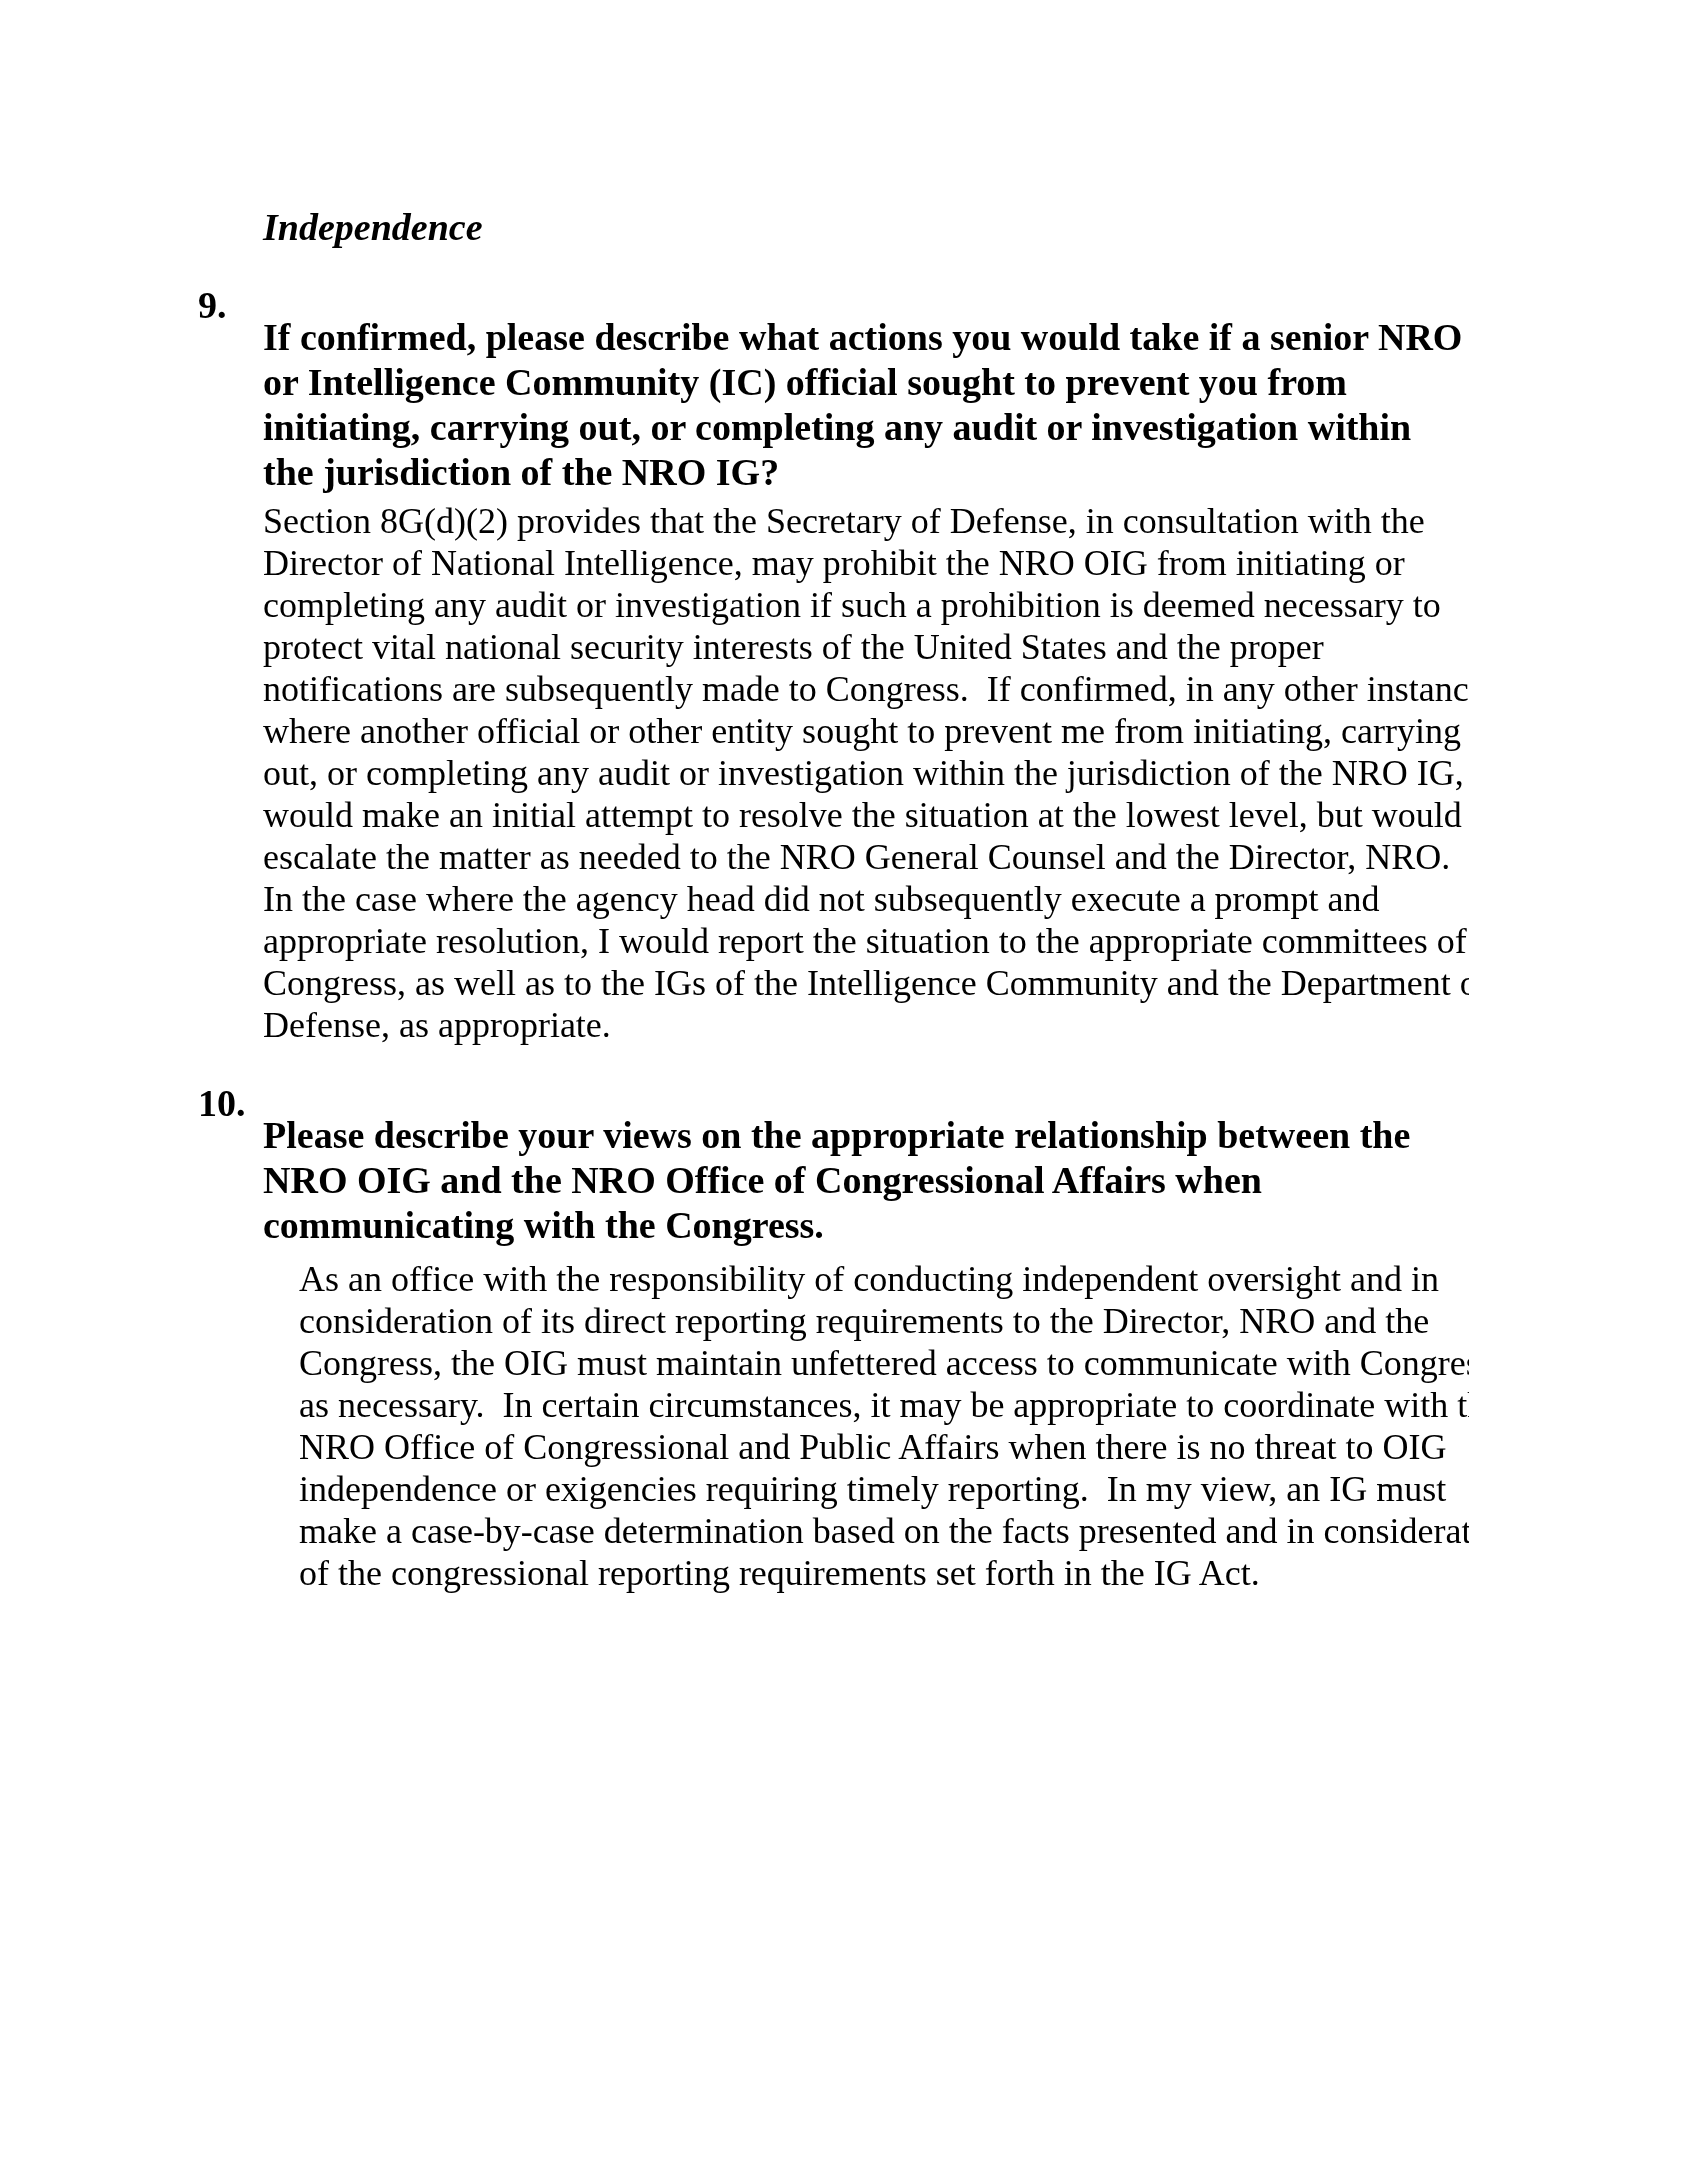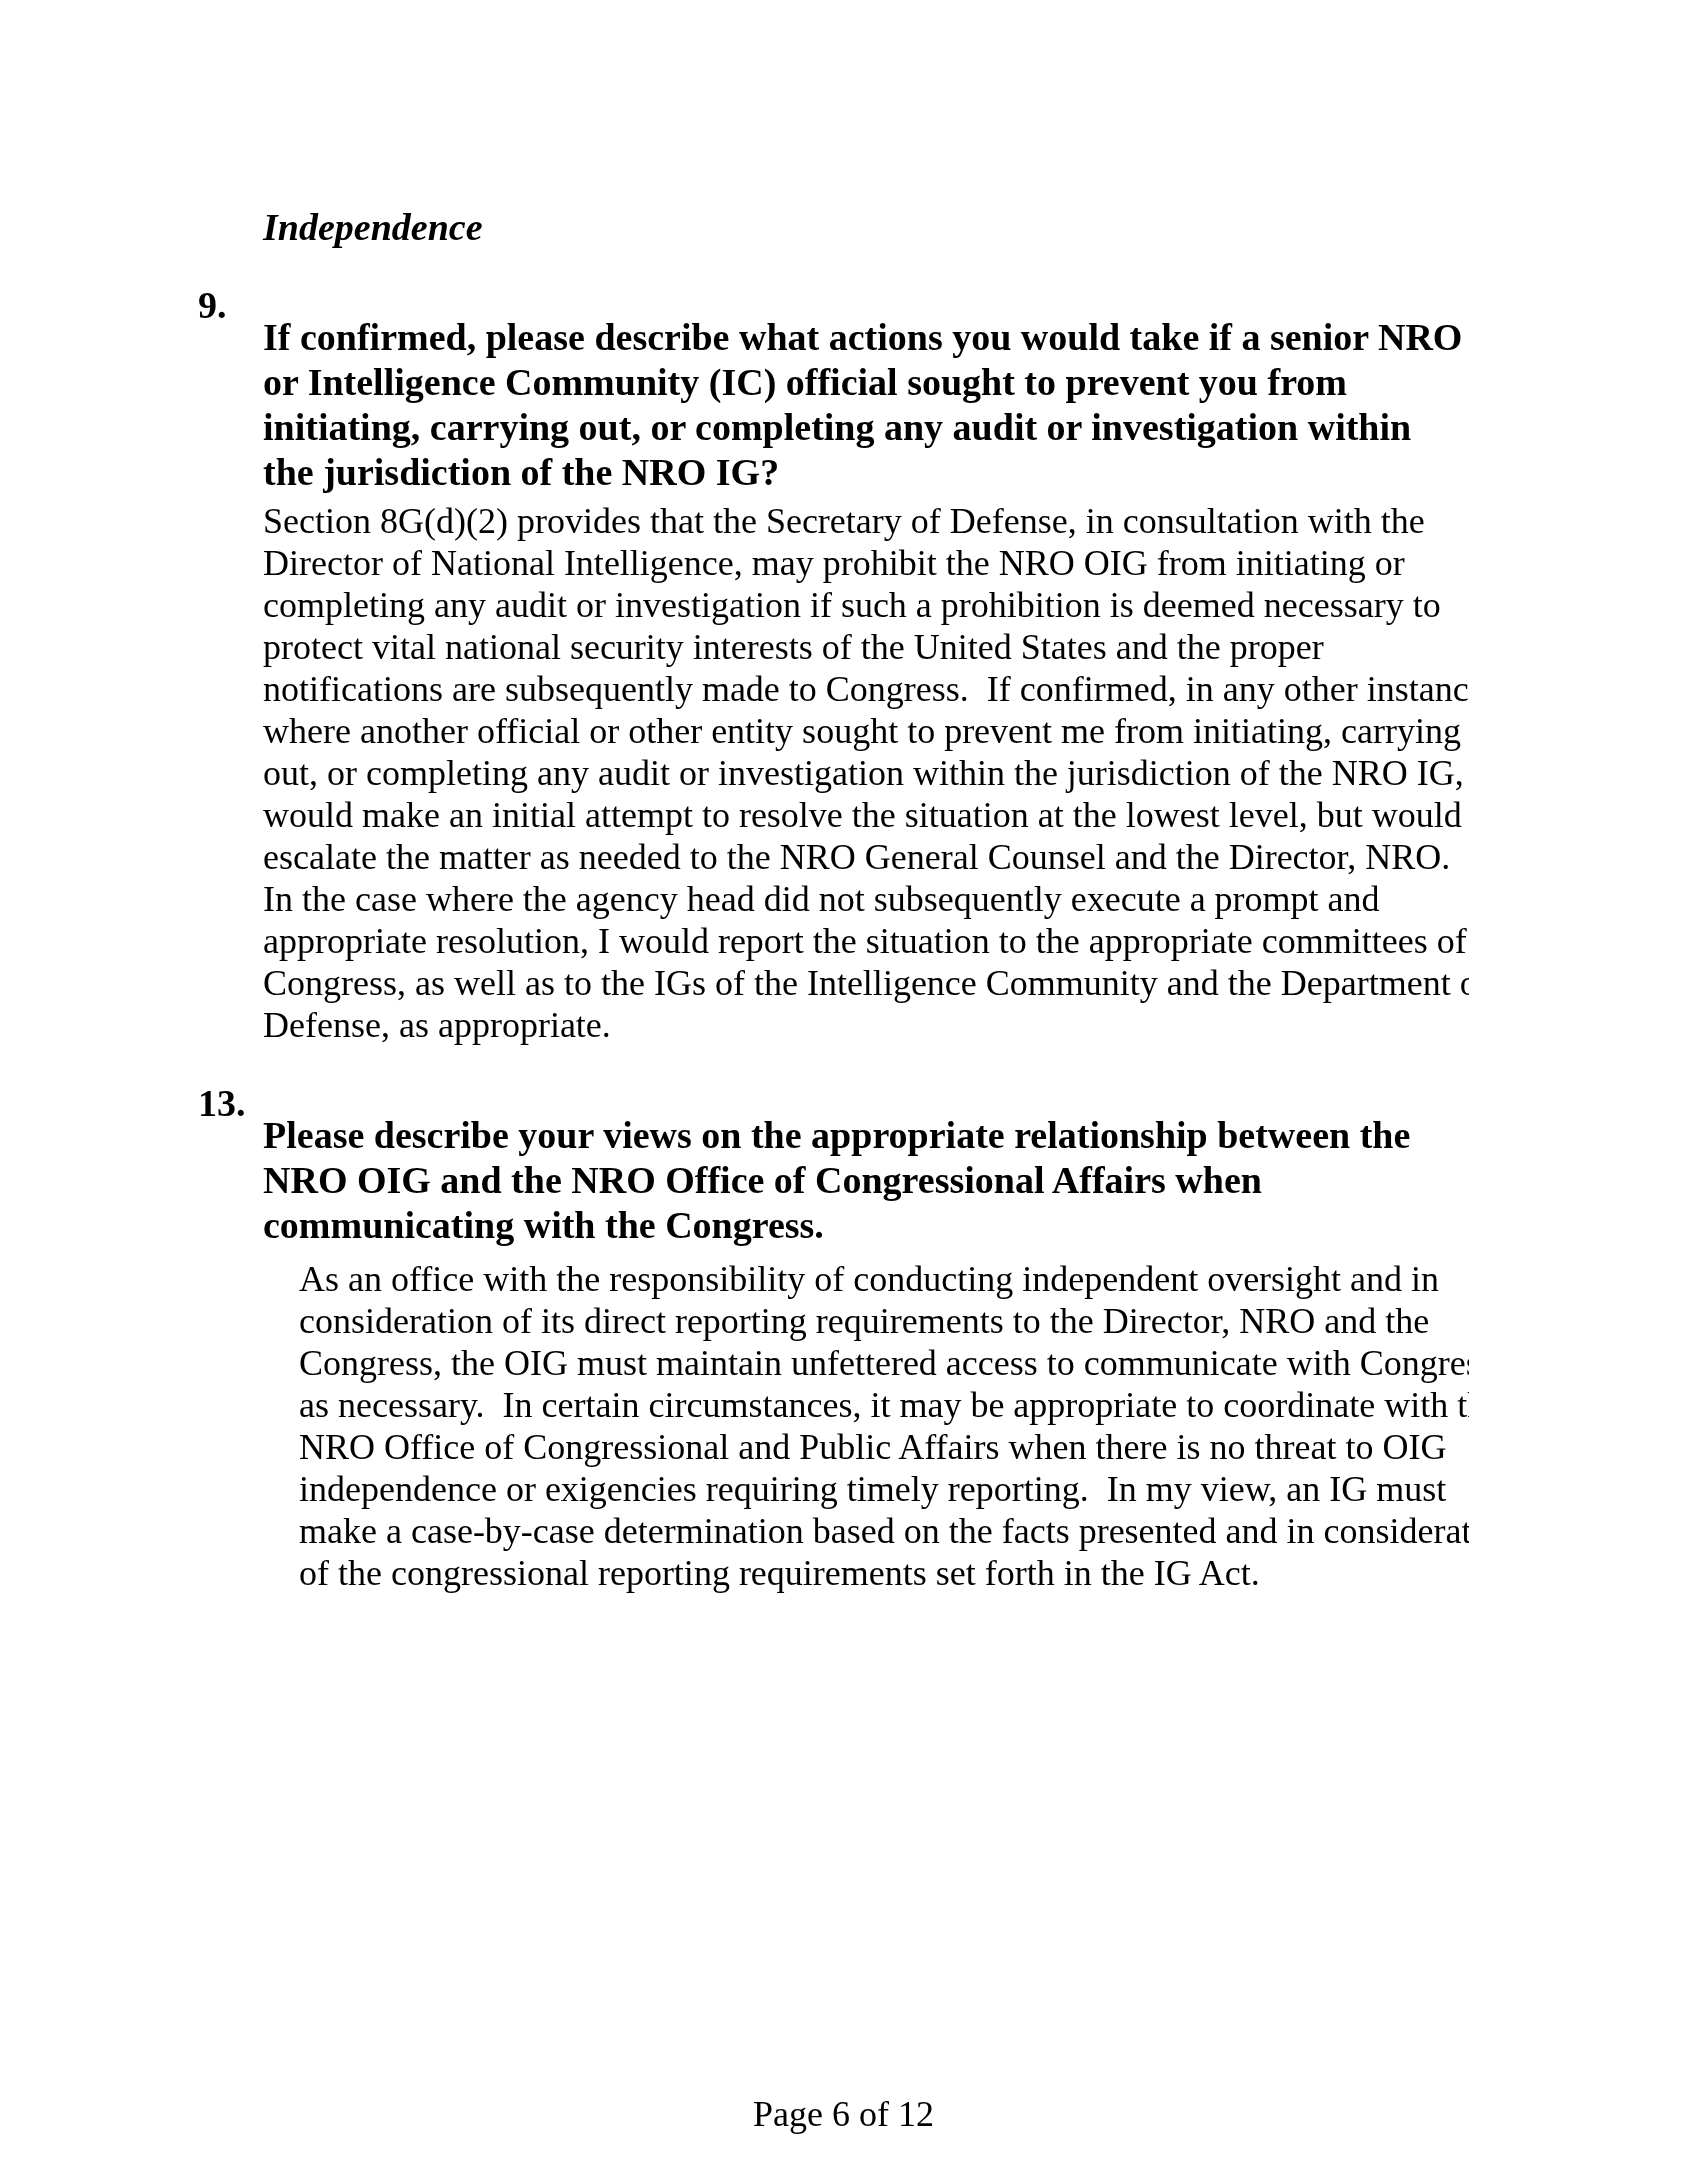--- a/index.html
+++ b/index.html
@@ -94,30 +94,29 @@
 out, or completing any audit or investigation within the jurisdiction of the NRO IG, I
 would make an initial attempt to resolve the situation at the lowest level, but would
 escalate the matter as needed to the NRO General Counsel and the Director, NRO.
 In the case where the agency head did not subsequently execute a prompt and
 appropriate resolution, I would report the situation to the appropriate committees of
 Congress, as well as to the IGs of the Intelligence Community and the Department of
 Defense, as appropriate.</div>
   </section>
 
   <section>
-    <span class="q-number q10-top pre">13.</span>
+    <span class="q-number q10-top pre">10.</span>
     <div class="q-text q10-top pre">Please describe your views on the appropriate relationship between the
 NRO OIG and the NRO Office of Congressional Affairs when
 communicating with the Congress.</div>
     <div class="answer-text a10-top pre">As an office with the responsibility of conducting independent oversight and in
 consideration of its direct reporting requirements to the Director, NRO and the
 Congress, the OIG must maintain unfettered access to communicate with Congress
 as necessary.  In certain circumstances, it may be appropriate to coordinate with the
 NRO Office of Congressional and Public Affairs when there is no threat to OIG
 independence or exigencies requiring timely reporting.  In my view, an IG must
 make a case-by-case determination based on the facts presented and in consideration
 of the congressional reporting requirements set forth in the IG Act.</div>
   </section>
 
-  <footer class="page-footer">Page 6 of 12</footer>
 
 </main>
 
 
 </body></html>

